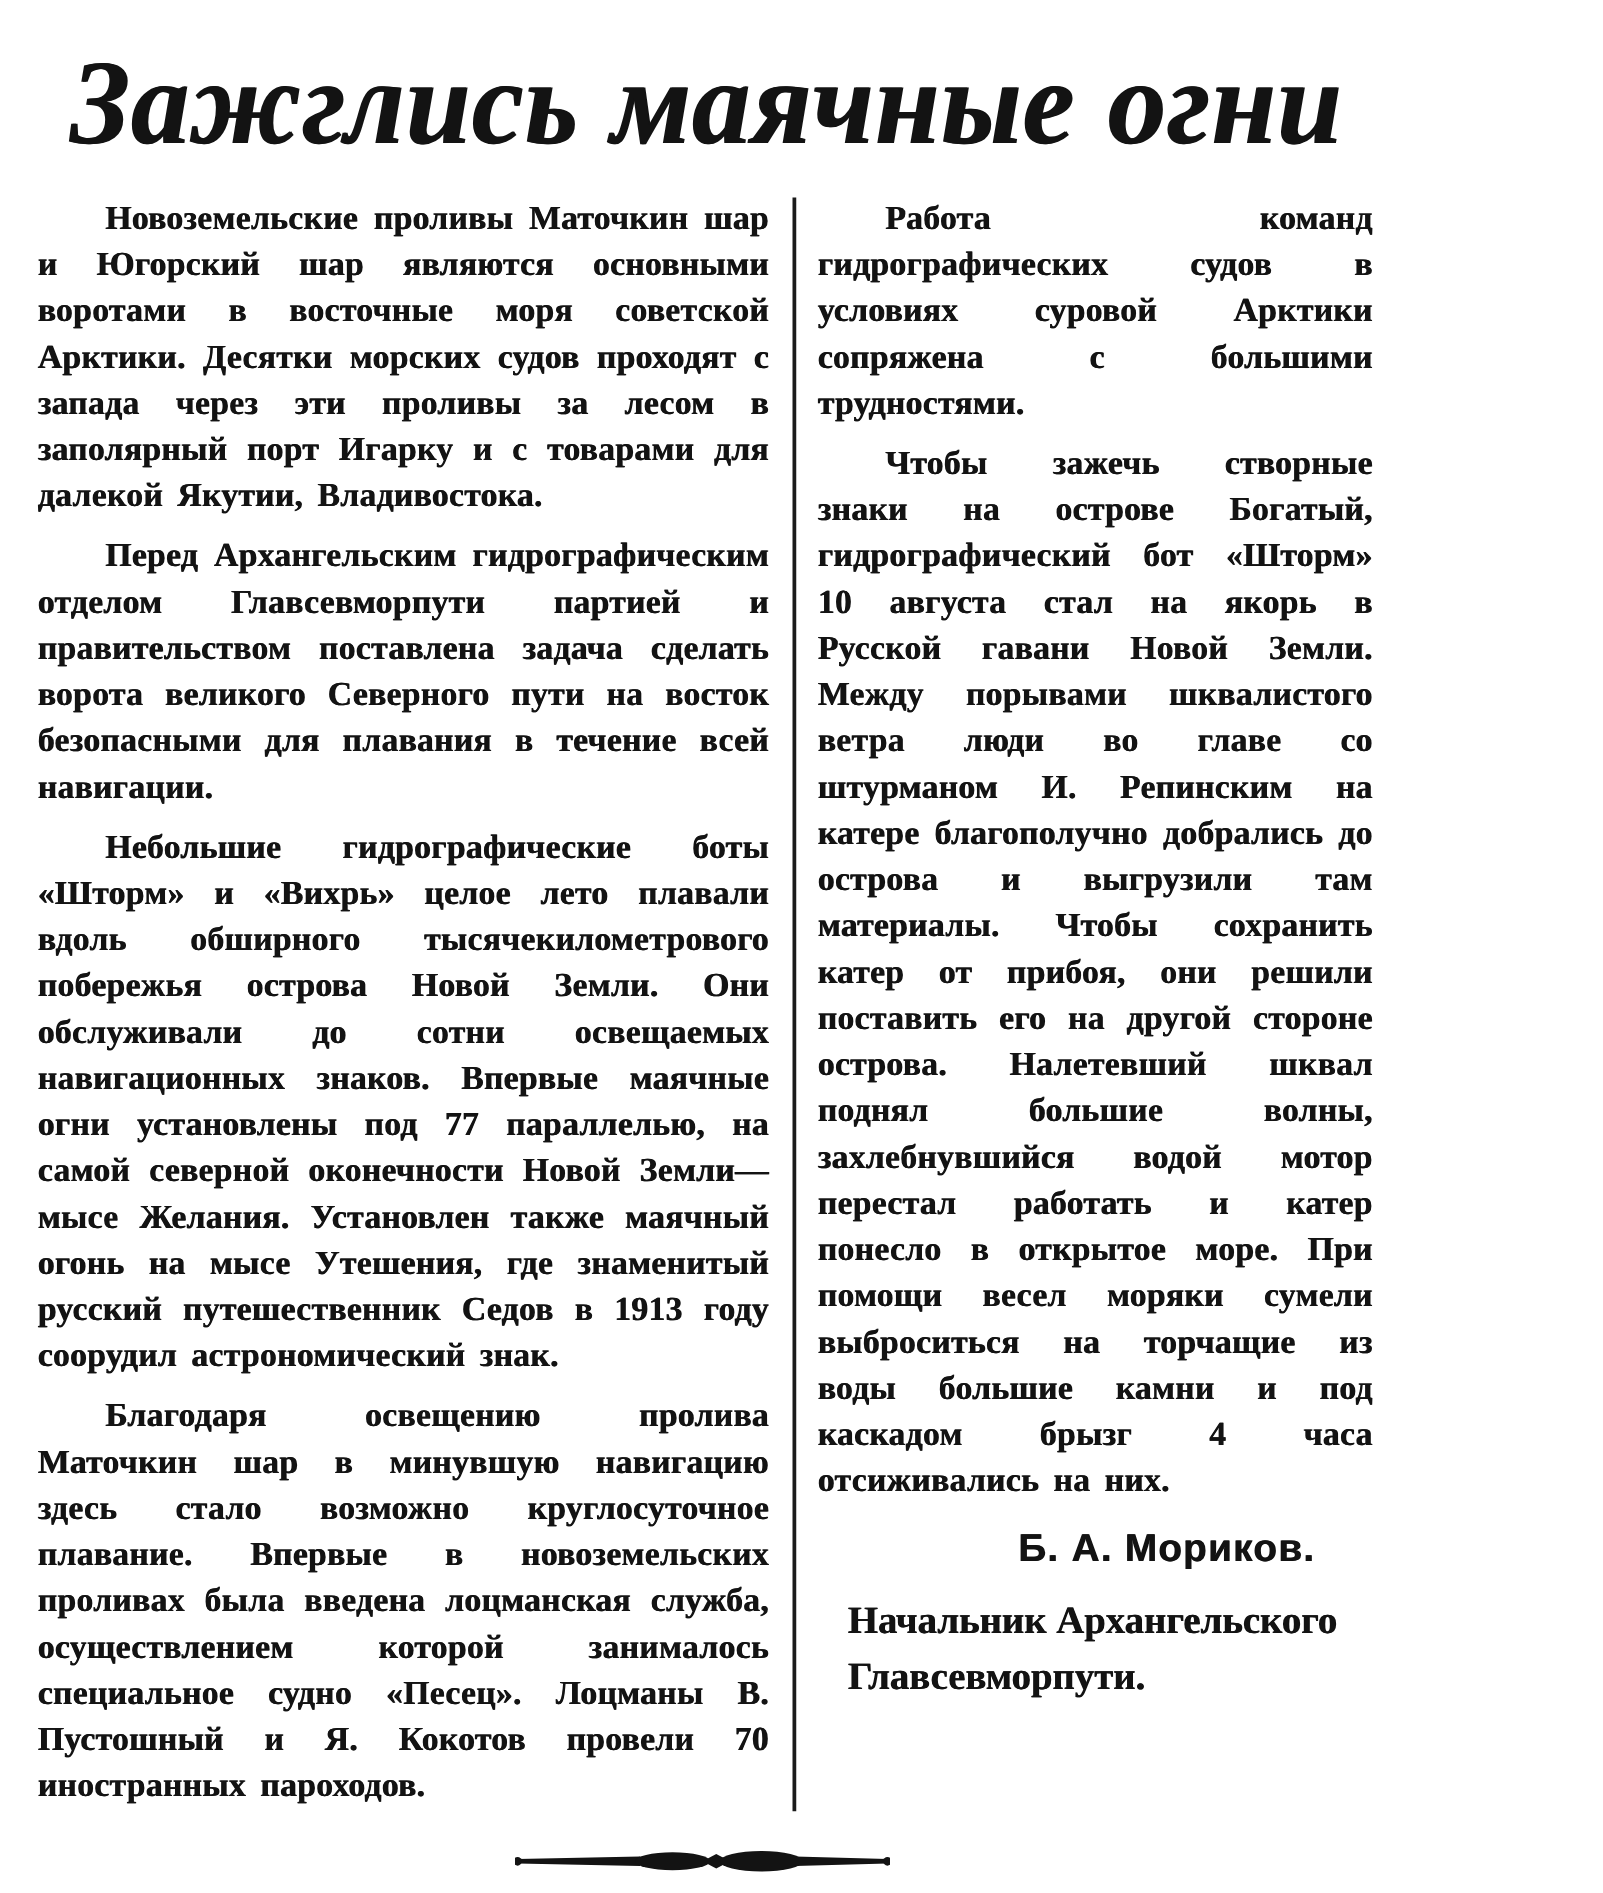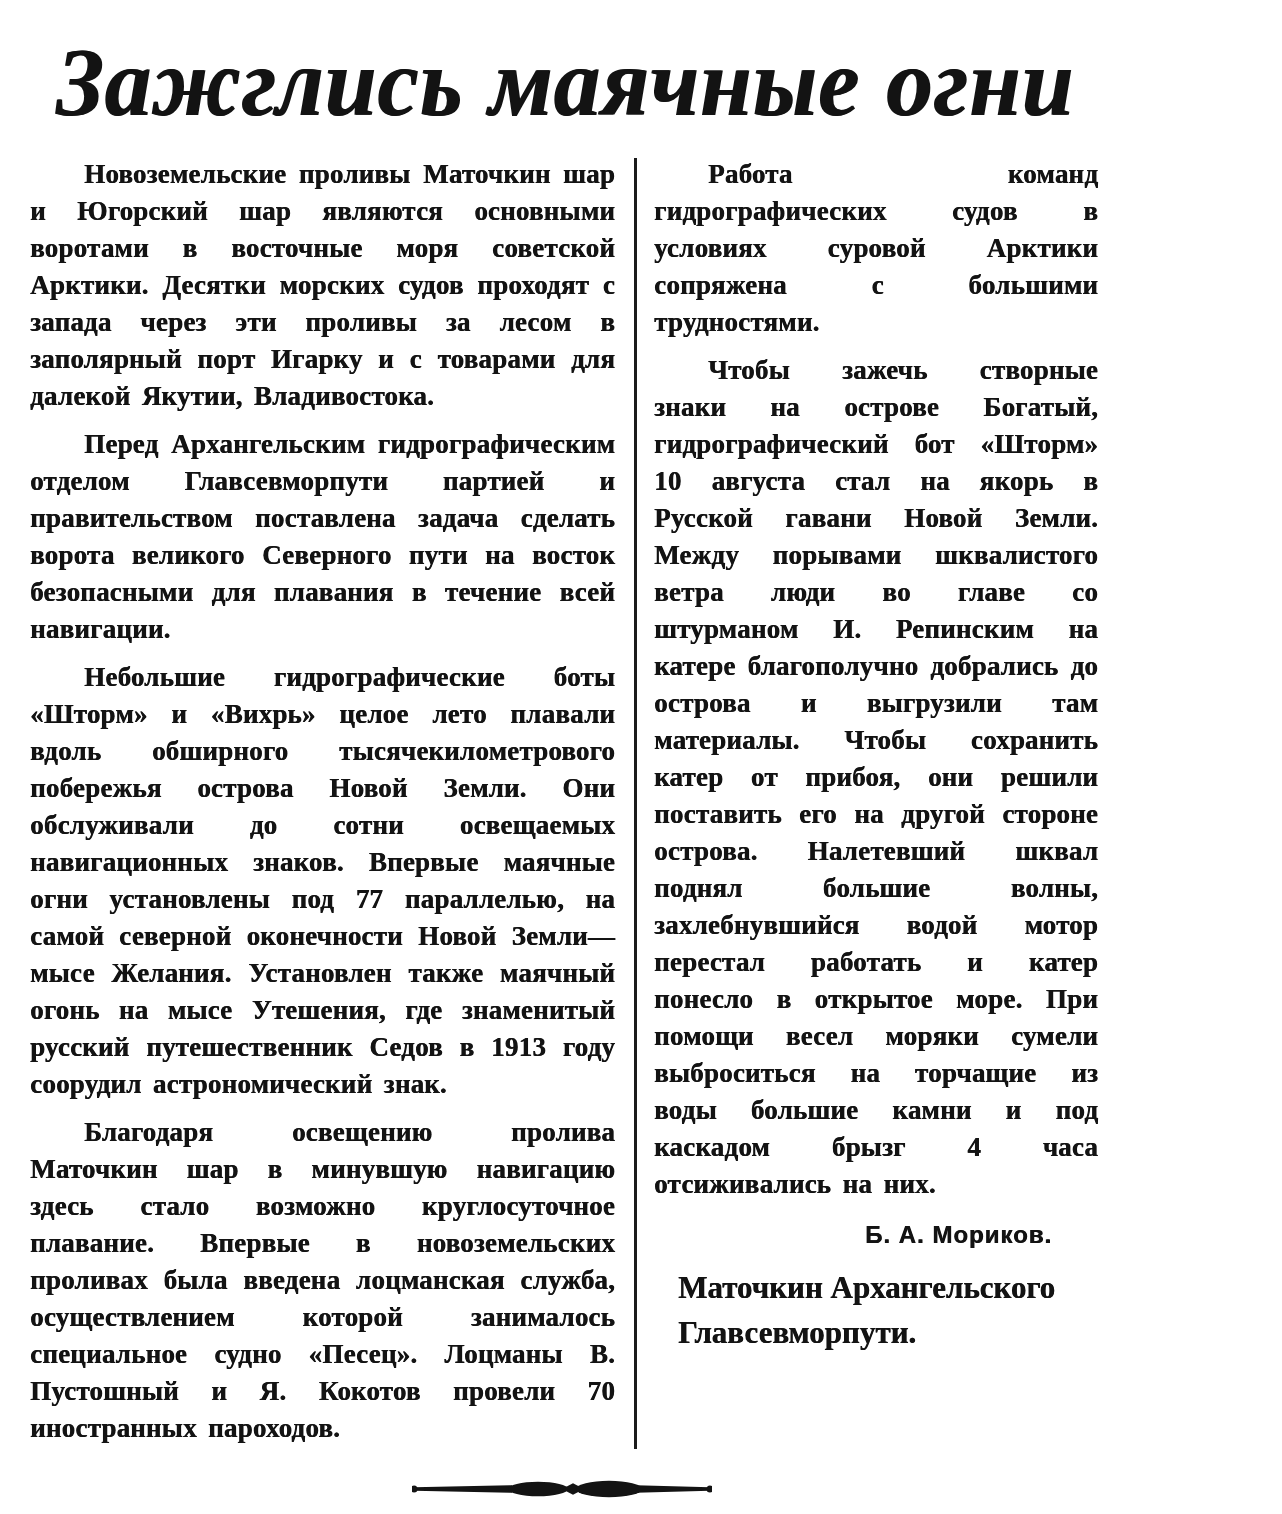--- a/index.html
+++ b/index.html
@@ -56,21 +56,21 @@
     text-indent: 54px;
     word-spacing: 4.5px;
     letter-spacing: 0.2px;
     text-shadow: 0.5px 0 0 currentColor;
   }
   .body-par:last-of-type { margin-bottom: 0; }
   
   .signature {
     margin: 18px 46px 0 0;
     font-family: "Liberation Sans", sans-serif;
-    font-size: 24px;
+    font-size: 31px;
     font-weight: 700;
     text-align: right;
     letter-spacing: 1px;
     text-shadow: 0.6px 0 0 currentColor;
   }
   .byline {
     margin: 16px 0 0 24px;
     font-size: 31px;
     line-height: 45px;
     font-weight: 700;
@@ -109,21 +109,21 @@
 
     <div class="rule"></div>
 
     <div class="col-right">
       <p class="body-par">Работа команд гидрографических судов в условиях суровой Арктики сопряжена с большими трудностями.</p>
       <p class="body-par">Чтобы зажечь створные знаки на острове Богатый, гидрографический бот «Шторм» 10 августа стал на якорь в Русской гавани Новой Земли. Между порывами шквалистого ветра люди во главе со штурманом И. Репинским на катере благополучно добрались до острова и выгрузили там материалы. Чтобы сохранить катер от прибоя, они решили поставить его на другой стороне острова. Налетевший шквал поднял большие волны, захлебнувшийся водой мотор перестал работать и катер понесло в открытое море. При помощи весел моряки сумели выброситься на торчащие из воды большие камни и под каскадом брызг 4 часа отсиживались на них.</p>
 
       <div class="signature">Б. А. Мориков.</div>
 
       <div class="byline">
-        <div>Маточкин Архангельского</div>
+        <div>Начальник Архангельского</div>
         <div>Главсевморпути.</div>
       </div>
     </div>
 
   </div>
 
   <div class="ornament">
     <svg width="300" height="18" viewBox="0 0 300 18" aria-hidden="true">
       <g fill="#131313">
         <polygon points="2,7.2 100,5.2 100,12.8 2,10.8"></polygon>

